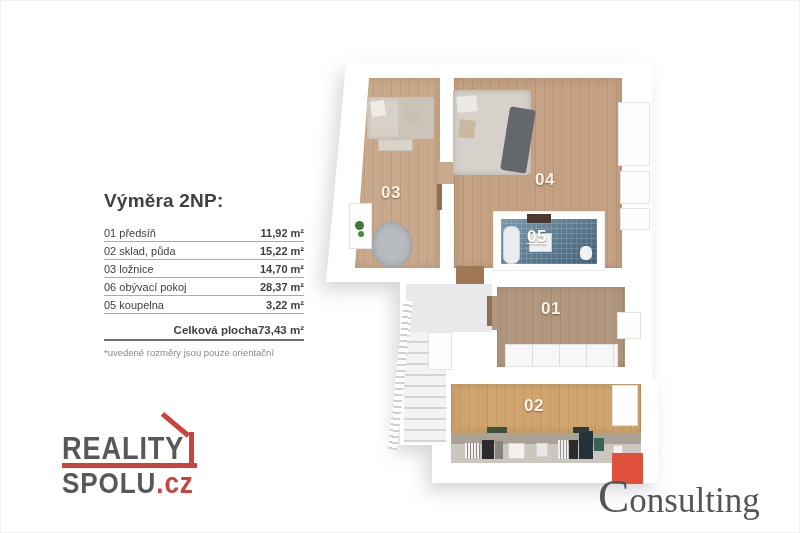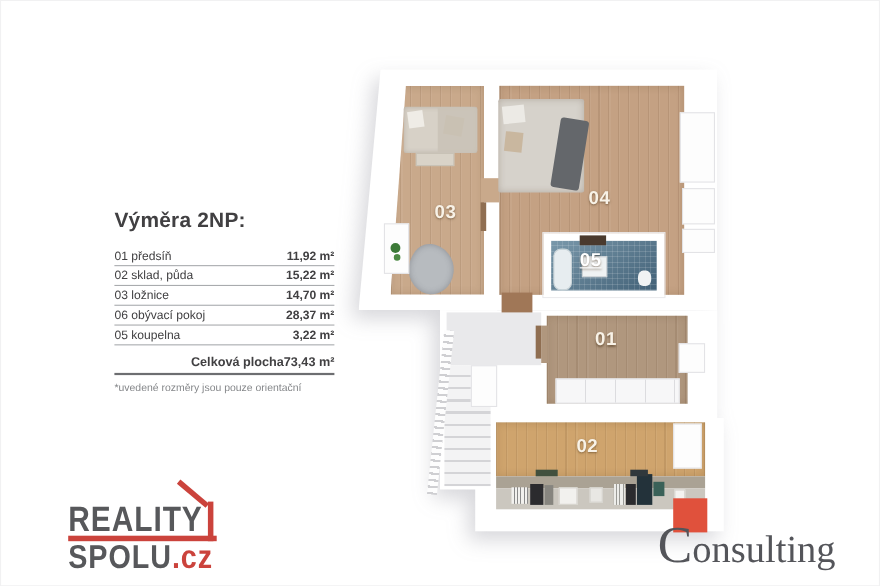--- a/index.html
+++ b/index.html
@@ -36,21 +36,21 @@
         background-image:repeating-linear-gradient(0deg,rgba(255,255,255,.14) 0 1px,transparent 1px 5px),
                          repeating-linear-gradient(90deg,rgba(255,255,255,.12) 0 1px,transparent 1px 5px),
                          linear-gradient(145deg,rgba(255,255,255,.20),rgba(0,10,30,.25));}
   .steps{background:repeating-linear-gradient(180deg,#f3f3f4 0 9px,#d4d4d7 9px 11px);}
   .railing{background:repeating-linear-gradient(180deg,#fdfdfd 0 4px,#cfcfd2 4px 6px);transform:rotate(6deg);}
   .room-label{position:absolute;color:#f8f2e7;font-weight:bold;font-size:17px;
               text-shadow:0 1px 2px rgba(70,45,20,.55);letter-spacing:.5px;}
   .door{background:#8f6e51;}
 
   
-  #logo-reality{position:absolute;left:58px;top:430px;width:175px;height:100px;}
+  #logo-reality{position:absolute;left:58px;top:406px;width:175px;height:100px;}
   .r-word{position:absolute;font-weight:bold;color:var(--reality-gray);line-height:1;
           transform-origin:left top;white-space:nowrap;}
   #r-line1{left:4px;top:26px;font-size:32px;transform:scaleX(.85);letter-spacing:1px;}
   #r-line2{left:4px;top:62px;font-size:30px;transform:scaleX(.87);letter-spacing:1px;}
   #r-line2 .tld{color:var(--reality-red);}
   .r-red{position:absolute;background:var(--reality-red);}
 
   
   #logo-broker{position:absolute;left:558px;top:438px;width:240px;height:95px;
                font-family:"Liberation Serif",serif;color:var(--broker-gray);}
@@ -159,21 +159,21 @@
     <div class="abs" style="left:508px;top:443px;width:17px;height:16px;background:#f2f1ee;border:1px solid #d5d3cd;box-sizing:border-box;"></div>
     <div class="abs" style="left:536px;top:443px;width:12px;height:14px;background:#e8e7e3;border:1px solid #d5d3cd;box-sizing:border-box;"></div>
     <div class="abs" style="left:558px;top:440px;width:10px;height:19px;background:repeating-linear-gradient(90deg,#ededea 0 2px,#9a9a96 2px 3px);"></div>
     <div class="abs" style="left:569px;top:440px;width:9px;height:19px;background:#2b2b2e;"></div>
     <div class="abs" style="left:579px;top:431px;width:14px;height:28px;background:#23323a;"></div>
     <div class="abs" style="left:594px;top:438px;width:10px;height:13px;background:#3a6158;"></div>
     <div class="abs" style="left:613px;top:445px;width:10px;height:12px;background:#f4f3f0;border:1px solid #d5d3cd;box-sizing:border-box;"></div>
     <div class="abs" style="left:487px;top:427px;width:20px;height:6px;background:#41503e;"></div>
     <div class="abs" style="left:573px;top:427px;width:16px;height:6px;background:#30383c;"></div>
 
-    <div class="room-label" style="left:395px;top:183px;text-align:center;">03</div>
+    <div class="room-label" style="left:381px;top:183px;text-align:center;">03</div>
     <div class="room-label" style="left:535px;top:170px;">04</div>
     <div class="room-label" style="left:527px;top:227px;font-size:17px;color:#ffffff;text-decoration:underline;">05</div>
     <div class="room-label" style="left:541px;top:299px;">01</div>
     <div class="room-label" style="left:524px;top:396px;">02</div>
   </div>
 
   <div id="logo-reality">
     <div class="r-word" id="r-line1">REALITY</div>
     <div class="r-red" style="left:106px;top:6px;width:34px;height:5px;transform:rotate(40deg);transform-origin:left top;"></div>
     <div class="r-red" style="left:131px;top:26px;width:5px;height:36px;"></div>

